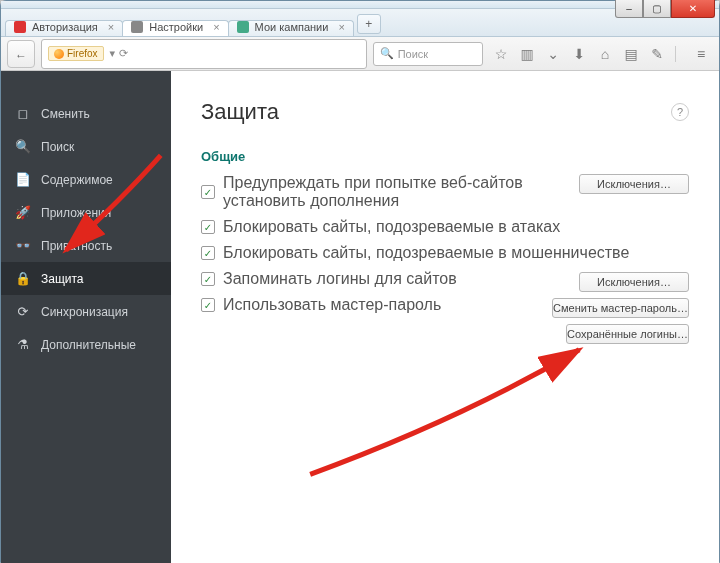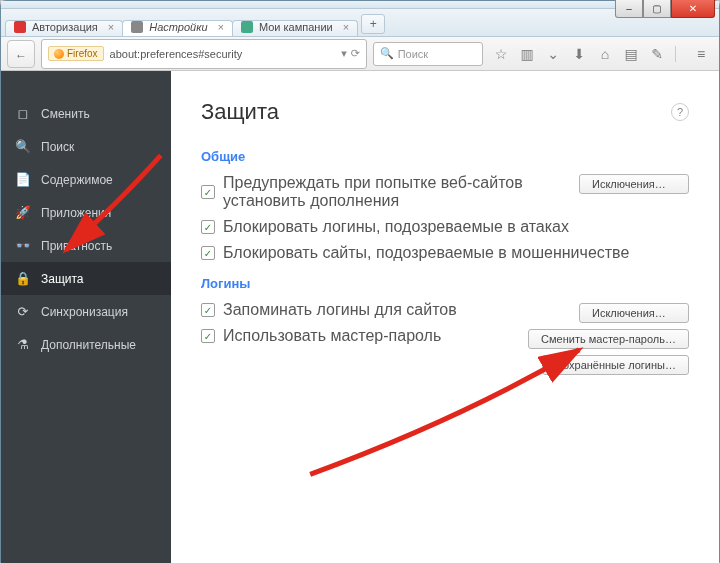--- a/index.html
+++ b/index.html
@@ -62,21 +62,21 @@
     background: linear-gradient(#f6fafd,#e6eef4);
     border: 1px solid #b7c9d6;
     border-bottom: none;
     border-radius: 4px 4px 0 0;
     margin-right: -1px;
     font-size: 11px;
     color: #4a4a4a;
     gap: 6px;
     max-width: 170px;
   }
-  .tab.active { background: #fff; font-style: italic; }
+  .tab.active { background: #fff; }
   .tab .favicon { width:12px;height:12px;display:inline-block;border-radius:2px;}
   .tab .fav-1 { background:#d33; }
   .tab .fav-2 { background:#888; }
   .tab .fav-3 { background:#4a8; }
   .tab .tab-x { color:#888; font-size:11px; margin-left:4px; }
   .newtab {
     width: 24px; height: 20px;
     border: 1px solid #b7c9d6;
     border-radius: 3px;
     background: linear-gradient(#f6fafd,#e6eef4);
@@ -177,45 +177,46 @@
     display:flex; justify-content:space-between; align-items:center;
   }
   .help-icon {
     width:18px;height:18px;border:1px solid #ccc;border-radius:50%;
     display:flex;align-items:center;justify-content:center;
     font-size:11px;color:#888;
   }
   .section-heading {
     font-size: 13px;
     font-weight: 600;
-    color:#3b82f6;
+    color:#0f766e;
     margin: 14px 0 10px;
   }
   .opt-row {
     display:flex; align-items:center;
     gap: 8px;
     margin-bottom: 8px;
   }
   .checkbox {
     width:14px;height:14px;
     border:1px solid #9a9a9a;
     border-radius:2px;
     background:#fff;
     display:flex;align-items:center;justify-content:center;
     font-size:10px;color:#2e8b3d;
   }
   .opt-label { font-size:16px; color:#555; flex:1; }
   .btn {
     border:1px solid #b5b5b5;
     border-radius:3px;
     background: linear-gradient(#fdfdfd,#efefef);
-    padding: 3px 12px;
+    padding: 3px 0;
     font-size:11px;
     color:#444;
     min-width: 110px;
+    text-align:center;
   }
   .btn-col {
     display:flex; flex-direction:column; gap:6px; align-items:flex-end;
     margin-top: 2px;
   }
   .row-with-btn { display:flex; align-items:flex-start; }
   .row-with-btn .left { flex:1; }
 
   
   .arrow-overlay {
@@ -257,21 +258,20 @@
     <div class="newtab">+</div>
   </div>
 
   <div class="toolbar">
     <div class="nav-btn nav-back">←</div>
     <div class="urlbar">
       <span class="identity">
         <span class="ff"></span>
         <span>Firefox</span>
       </span>
-      <span style="flex:1;">about:preferences#security</span>
       <span class="url-actions">
         <span>▾</span>
         <span>⟳</span>
       </span>
     </div>
     <div class="searchbar">
       <span>🔍</span>
       <span>Поиск</span>
     </div>
     <div class="toolbar-icons">
@@ -335,28 +335,27 @@
         <div class="left">
           <div class="opt-row">
             <div class="checkbox">✓</div>
             <span class="opt-label">Предупреждать при попытке веб-сайтов установить дополнения</span>
           </div>
         </div>
         <div class="btn">Исключения…</div>
       </div>
       <div class="opt-row">
         <div class="checkbox">✓</div>
-        <span class="opt-label">Блокировать логины, подозреваемые в атаках</span>
+        <span class="opt-label">Блокировать сайты, подозреваемые в атаках</span>
       </div>
       <div class="opt-row">
         <div class="checkbox">✓</div>
         <span class="opt-label">Блокировать сайты, подозреваемые в мошенничестве</span>
       </div>
 
-      <div class="section-heading">Логины</div>
       <div class="row-with-btn">
         <div class="left">
           <div class="opt-row">
             <div class="checkbox">✓</div>
             <span class="opt-label">Запоминать логины для сайтов</span>
           </div>
           <div class="opt-row">
             <div class="checkbox">✓</div>
             <span class="opt-label">Использовать мастер-пароль</span>
           </div>

